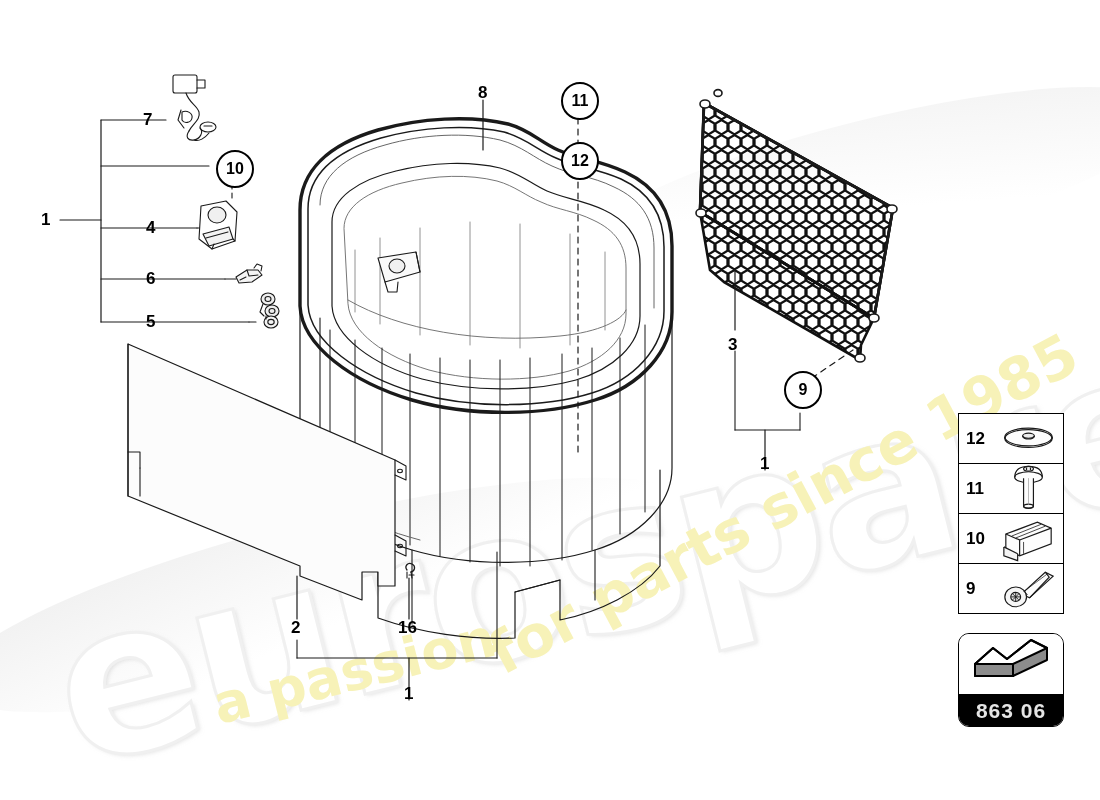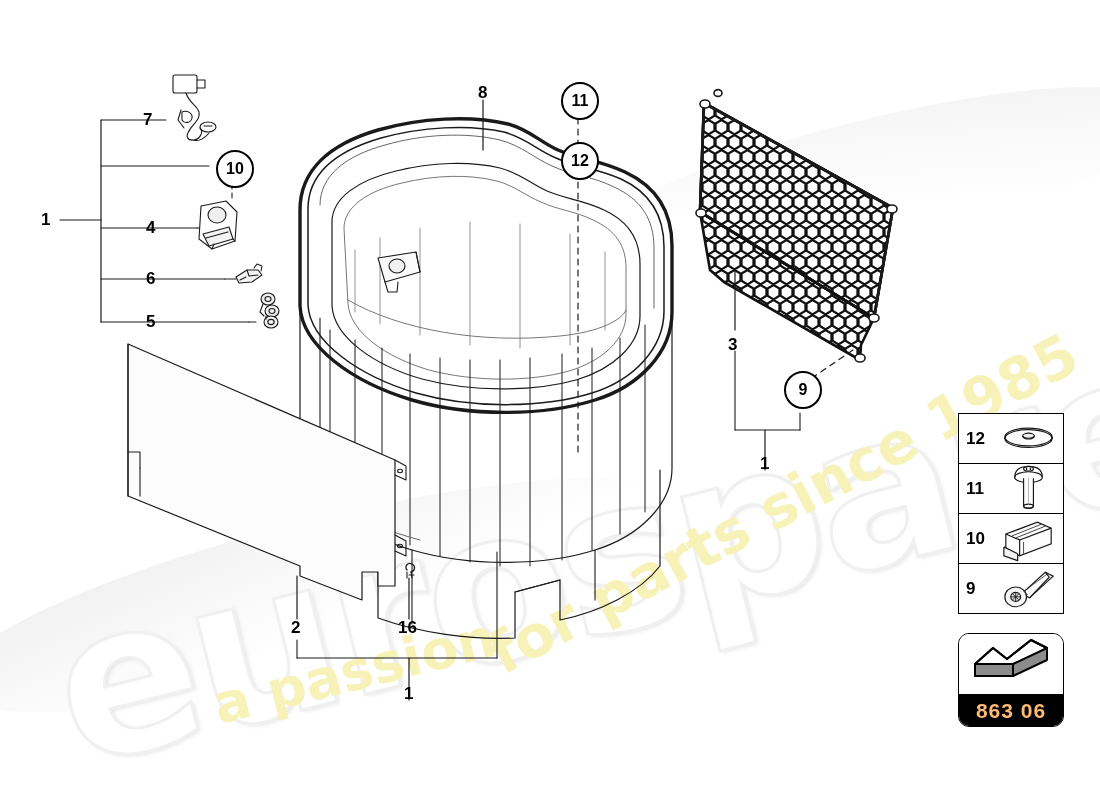--- a/index.html
+++ b/index.html
@@ -157,21 +157,21 @@
     overflow: hidden;
   }
   #badge-icon {
     height: 56px;
     width: 100%;
     background: #fff;
   }
   #badge-num {
     height: 34px;
     background: #000;
-    color: #fdba74;
+    color: #e5e5e5;
     display: flex;
     align-items: center;
     justify-content: center;
     font-size: 21px;
     font-weight: bold;
     letter-spacing: 1px;
     font-family: "Liberation Sans", sans-serif;
   }
 </style>
 </head>

